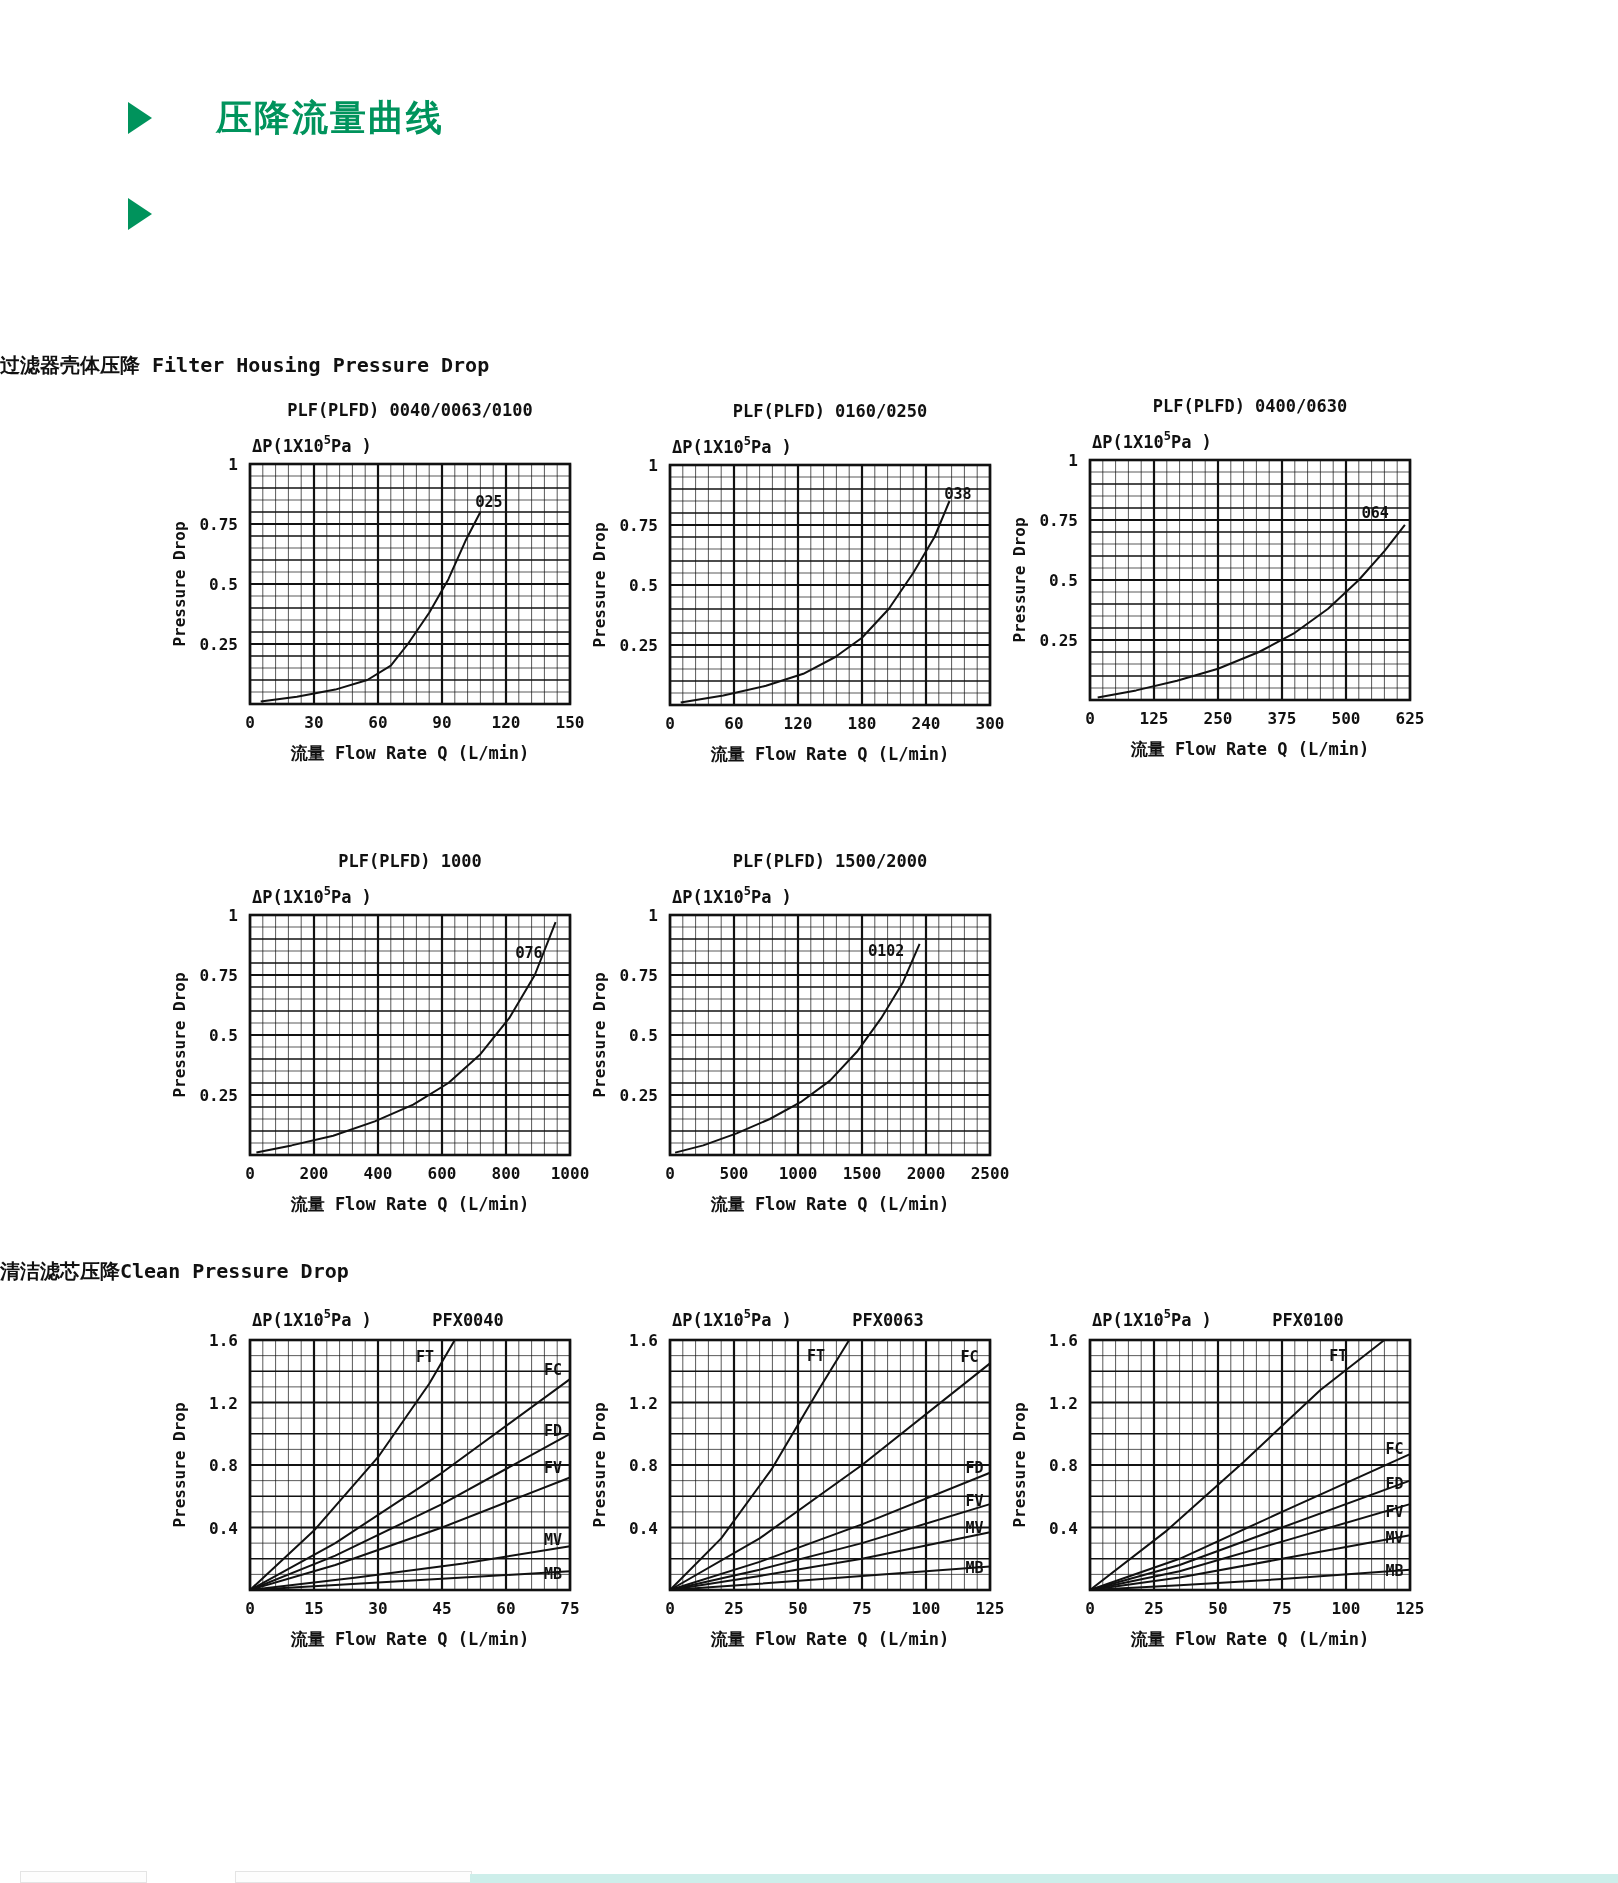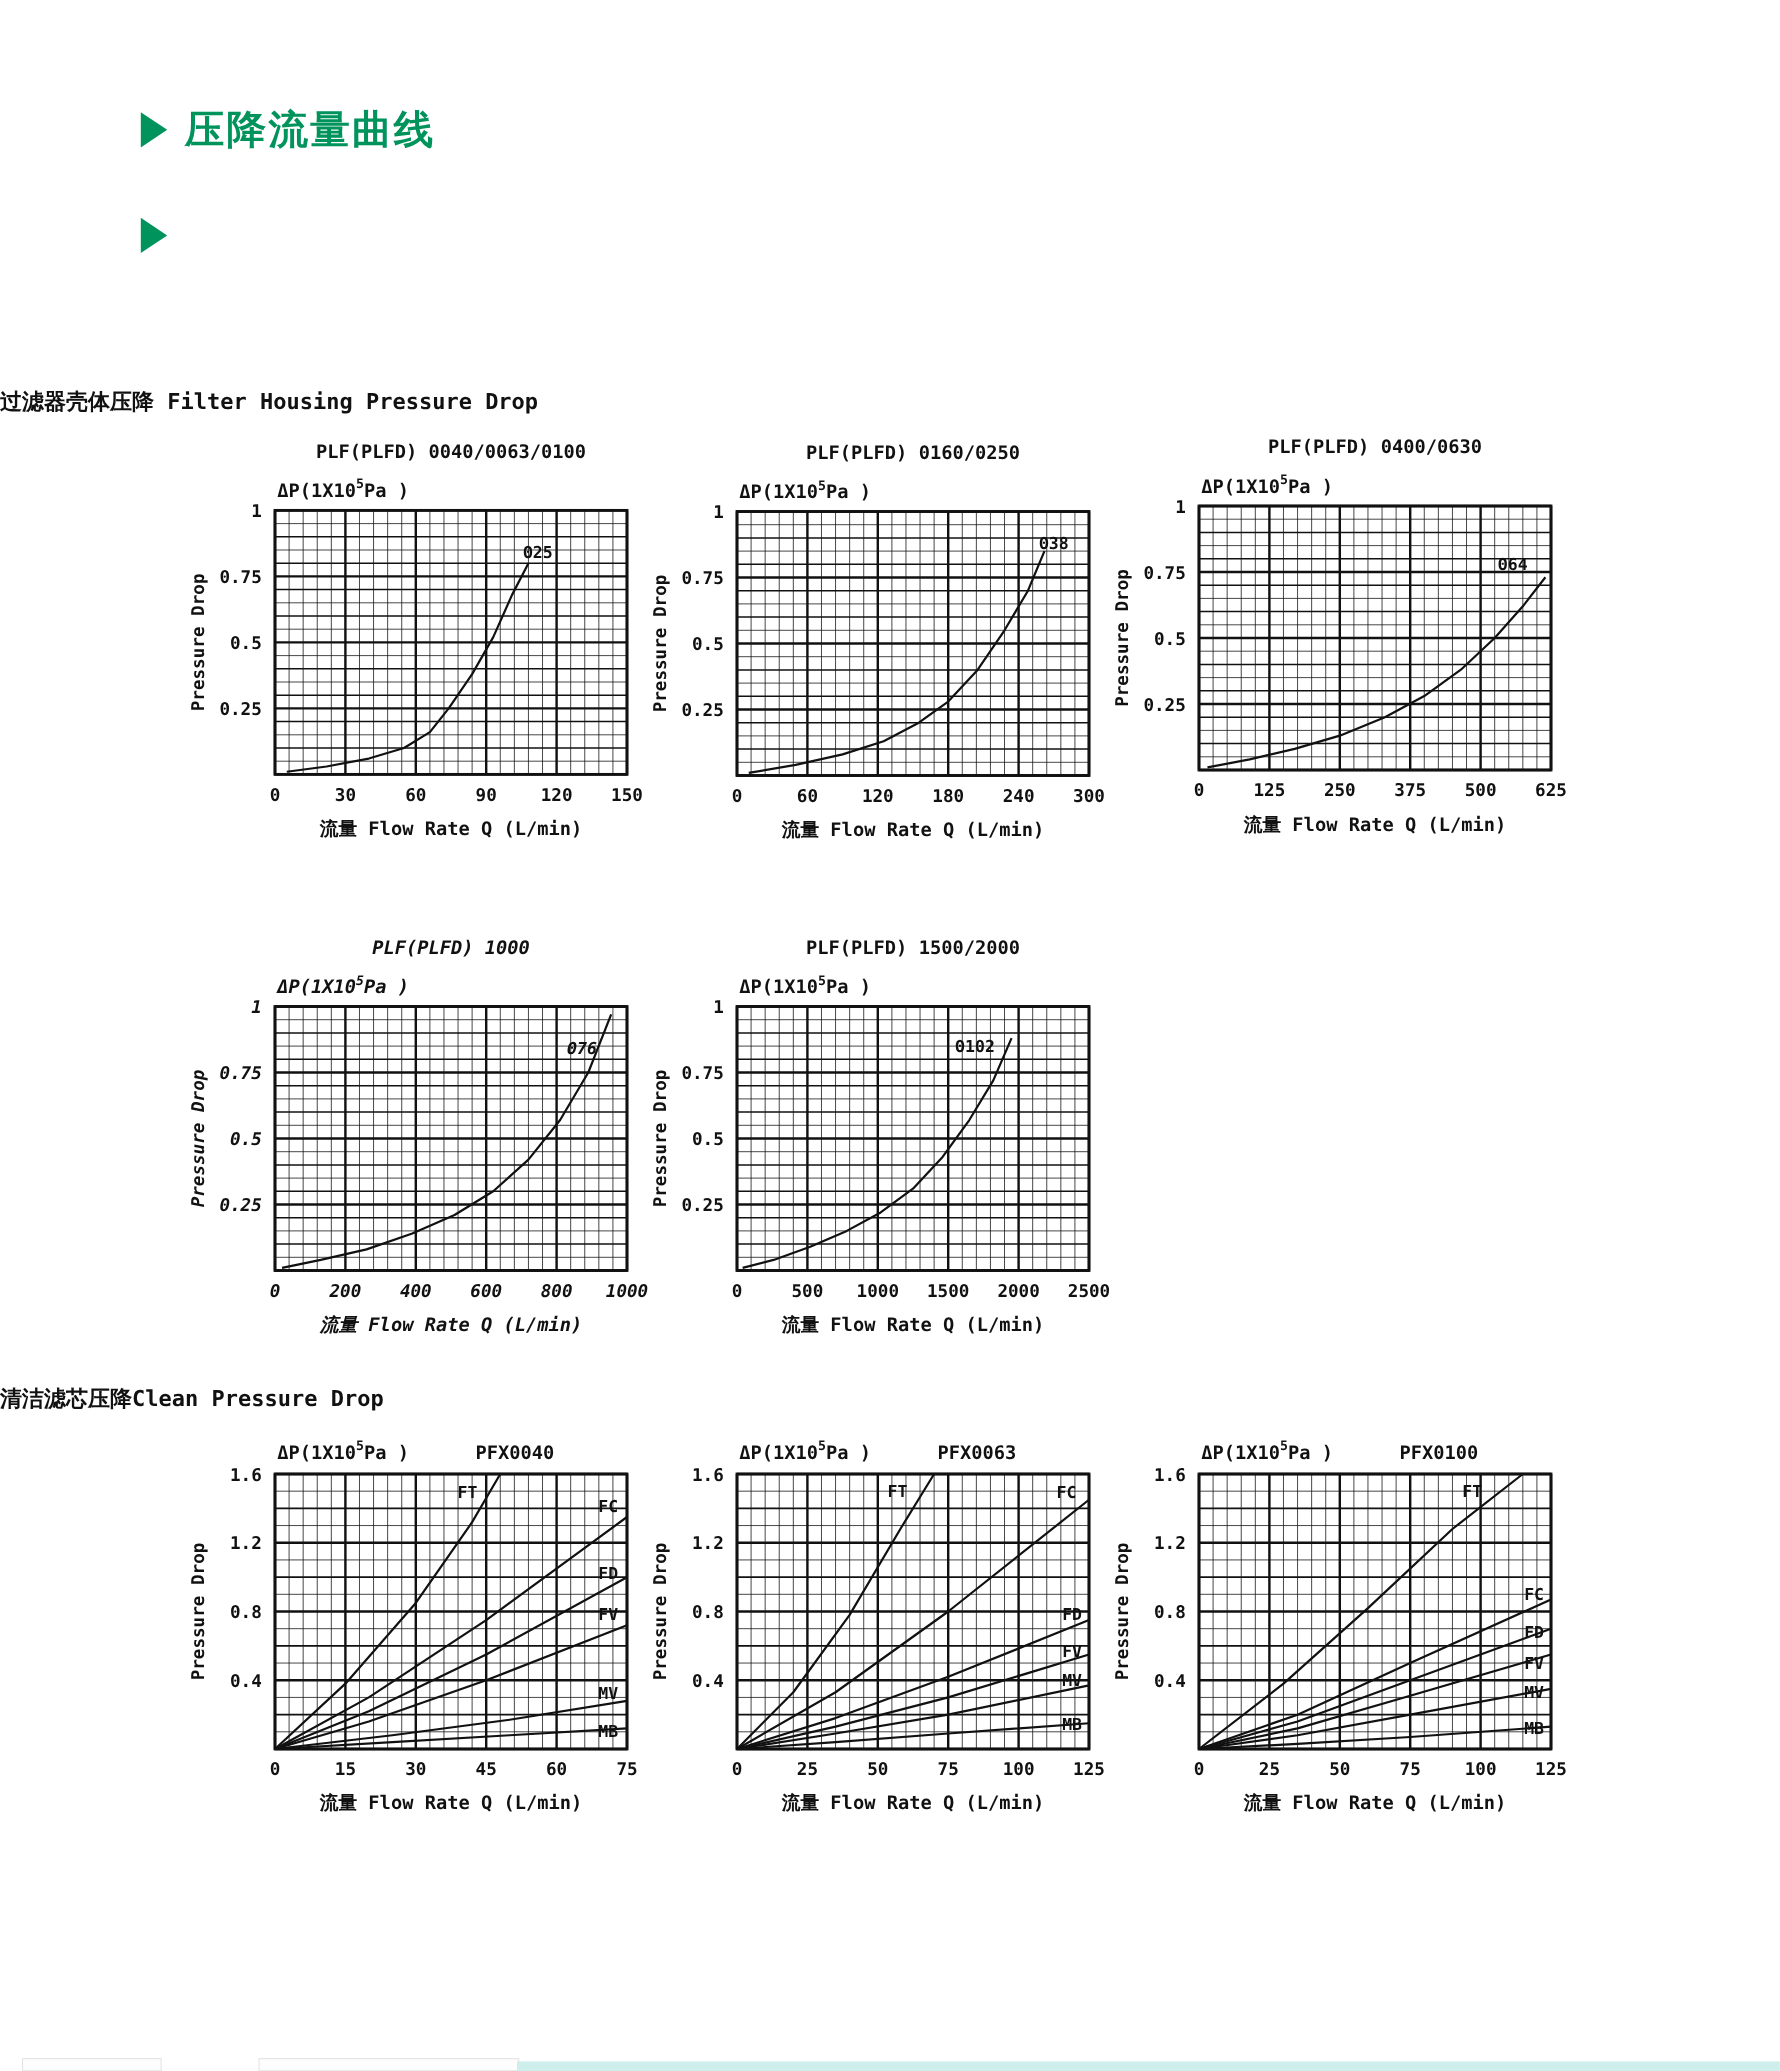--- a/index.html
+++ b/index.html
@@ -1,20 +1,20 @@
 <!DOCTYPE html>
 <html><head>
 <meta charset="utf-8">
 <style>
   html,body{margin:0;padding:0;}
   body{
     width:1618px;height:1883px;position:relative;background:#ffffff;
     font-family:"Liberation Sans","DejaVu Sans",sans-serif;overflow:hidden;
   }
-  .hdr{position:absolute;display:flex;align-items:flex-end;}
+  .hdr{position:absolute;display:flex;align-items:flex-end;gap:48px;}
   .tri{width:0;height:0;border-top:16px solid transparent;border-bottom:16px solid transparent;
        border-left:24px solid #00935c;margin-right:16px;margin-bottom:2px;}
   .tri2{border-left-color:#00935c;}
   #title-cn{color:#00935c;font-size:36px;font-weight:bold;letter-spacing:2px;line-height:1;}
   #title-en{color:#b2b2b2;font-size:27px;font-weight:bold;margin-left:20px;line-height:1.1;letter-spacing:0.5px;}
   #subtitle{color:#141414;font-size:29px;font-weight:bold;line-height:1.1;letter-spacing:0.5px;}
   .section-title{position:absolute;width:100%;text-align:left;color:#111;
     font-family:"DejaVu Sans Mono","Liberation Mono",monospace;font-weight:bold;font-size:20px;}
   #section2-title{width:1580px;}
   .chart{position:absolute;width:440px;height:405px;}
@@ -229,21 +229,21 @@
       <text x="159" y="334" text-anchor="middle" font-size="16" fill="#111">125</text>
       <text x="223" y="334" text-anchor="middle" font-size="16" fill="#111">250</text>
       <text x="287" y="334" text-anchor="middle" font-size="16" fill="#111">375</text>
       <text x="351" y="334" text-anchor="middle" font-size="16" fill="#111">500</text>
       <text x="415" y="334" text-anchor="middle" font-size="16" fill="#111">625</text>
       <text x="255" y="365" text-anchor="middle" font-size="17" fill="#111">流量 Flow Rate  Q (L/min)</text>
       <text x="30" y="190" text-anchor="middle" font-size="16" fill="#111" transform="rotate(-90 30 190)">Pressure Drop</text>
       <path d="M102.7 307.6 L141.1 300.4 L182.0 290.8 L223.0 278.8 L264.0 262.0 L299.8 242.8 L333.1 218.8 L363.8 190.0 L389.4 161.2 L409.9 134.8" fill="none" stroke="#111" stroke-width="2" stroke-linejoin="round"></path>
       <text x="380.18399999999997" y="127.8" text-anchor="middle" font-size="15" fill="#111">Θ64</text>
     </svg></div>
-<div class="chart" style="top:845px;left:155px;font-style:italic;"><svg width="440" height="405" viewBox="0 0 440 405" style="font-family: &quot;DejaVu Sans Mono&quot;, &quot;Liberation Mono&quot;, monospace; font-weight: bold;">
+<div class="chart" style="top:845px;left:155px;"><svg width="440" height="405" viewBox="0 0 440 405" style="font-family: &quot;DejaVu Sans Mono&quot;, &quot;Liberation Mono&quot;, monospace; font-weight: bold;">
       <line x1="95" y1="70" x2="95" y2="310" stroke="#111" stroke-width="2.2"></line>
       <line x1="107.8" y1="70" x2="107.8" y2="310" stroke="#111" stroke-width="0.7"></line>
       <line x1="120.6" y1="70" x2="120.6" y2="310" stroke="#111" stroke-width="0.7"></line>
       <line x1="133.4" y1="70" x2="133.4" y2="310" stroke="#111" stroke-width="0.7"></line>
       <line x1="146.2" y1="70" x2="146.2" y2="310" stroke="#111" stroke-width="0.7"></line>
       <line x1="159" y1="70" x2="159" y2="310" stroke="#111" stroke-width="2.2"></line>
       <line x1="171.8" y1="70" x2="171.8" y2="310" stroke="#111" stroke-width="0.7"></line>
       <line x1="184.6" y1="70" x2="184.6" y2="310" stroke="#111" stroke-width="0.7"></line>
       <line x1="197.4" y1="70" x2="197.4" y2="310" stroke="#111" stroke-width="0.7"></line>
       <line x1="210.2" y1="70" x2="210.2" y2="310" stroke="#111" stroke-width="0.7"></line>

